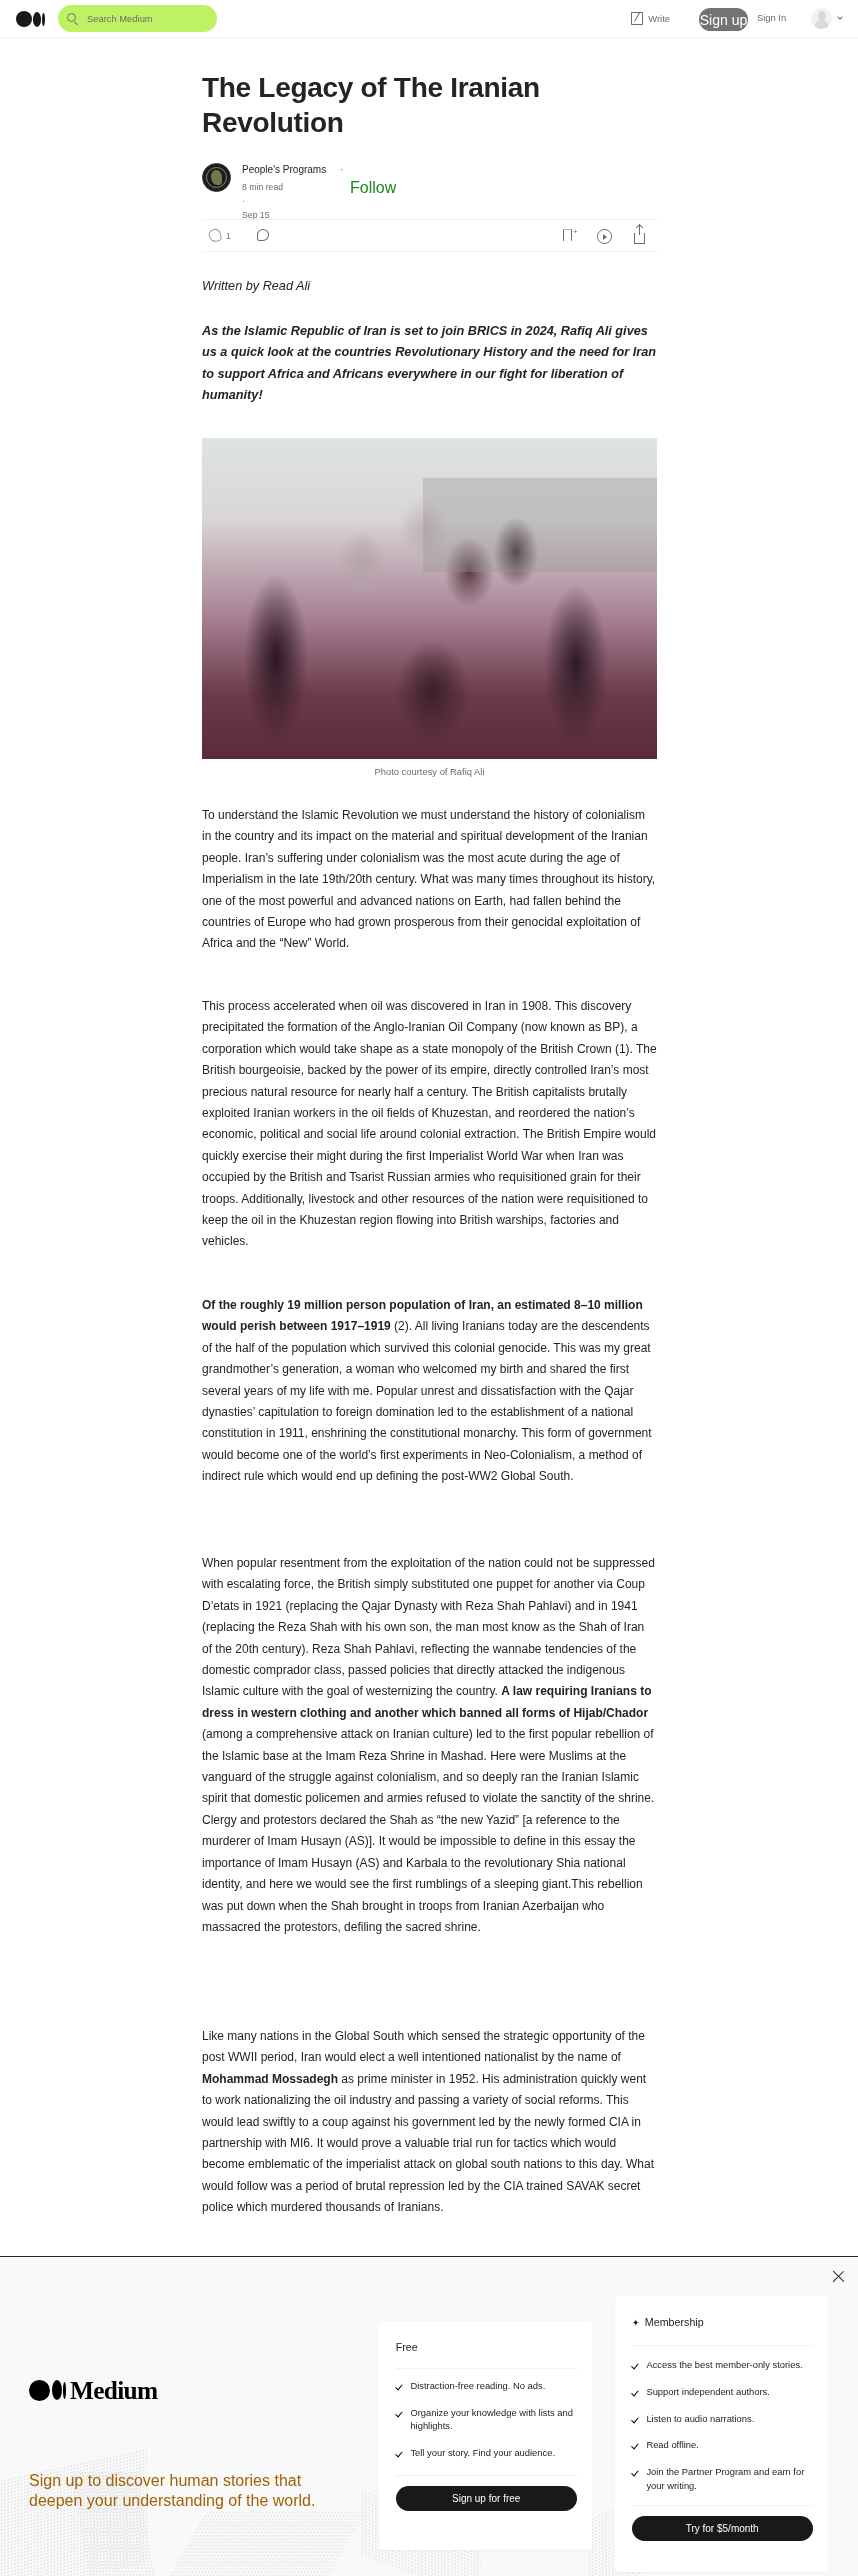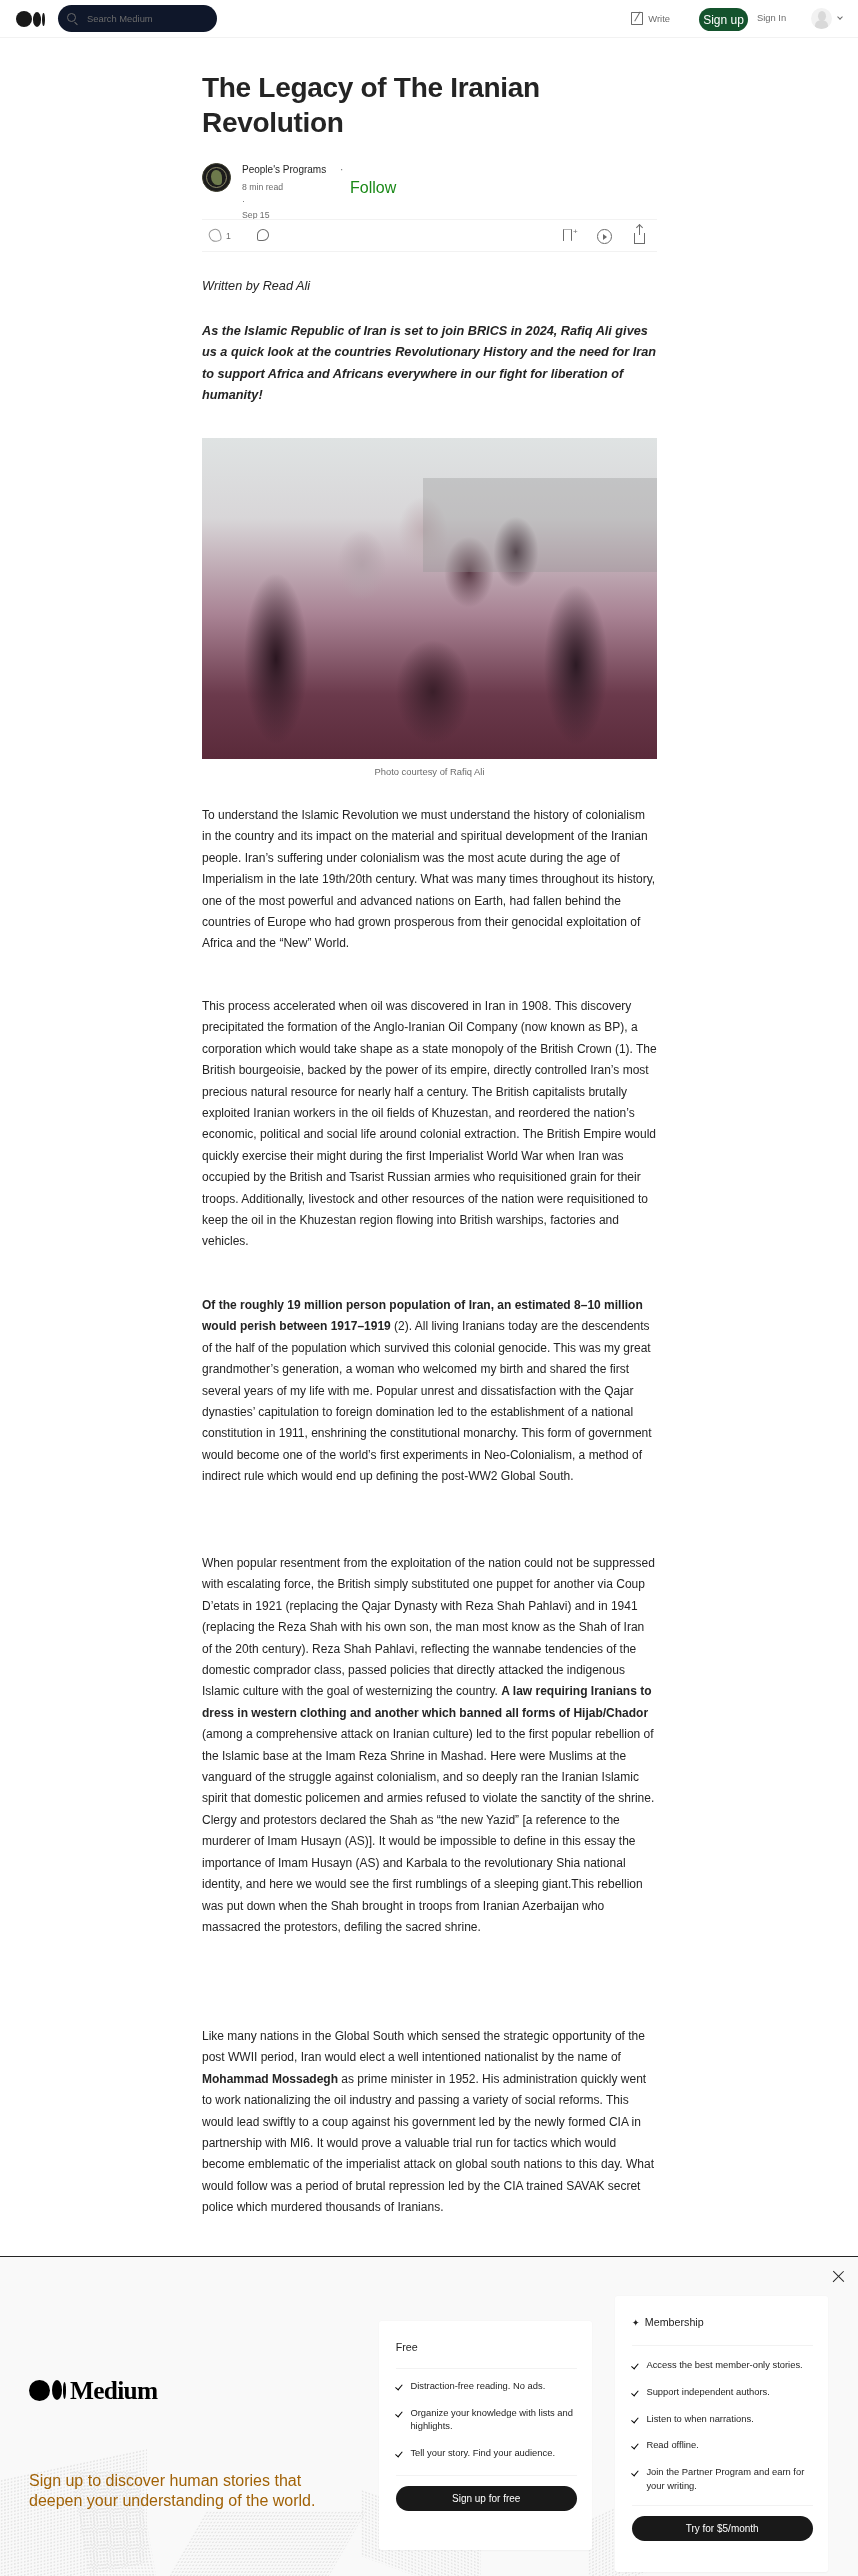--- a/index.html
+++ b/index.html
@@ -6,29 +6,29 @@
   html, body { width: 859px; height: 2576px; background: #fff; overflow: hidden; }
   body { font-family: "Liberation Sans", "DejaVu Sans", sans-serif; color: #242424; position: relative; }
 
   
   .topbar { position: absolute; left: 0; top: 0; width: 859px; height: 38px; border-bottom: 0.7px solid #f2f2f2; background: #fff; }
   .logo { position: absolute; left: 16px; top: 11.4px; height: 16px; width: 31px; }
   .logo span { position: absolute; background: #191919; border-radius: 50%; }
   .logo .d1 { left: 0; top: 0; width: 16px; height: 16px; }
   .logo .d2 { left: 16.7px; top: 0.7px; width: 8px; height: 14.7px; }
   .logo .d3 { left: 26px; top: 1.3px; width: 2.7px; height: 13.4px; }
-  .search { position: absolute; left: 58px; top: 5.3px; width: 159px; height: 27px; background: #0f172a; border-radius: 13.4px; }
+  .search { position: absolute; left: 58px; top: 5.3px; width: 159px; height: 27px; background: #bef264; border-radius: 13.4px; }
   .search .s-icon { position: absolute; left: 8.7px; top: 7.4px; width: 9.4px; height: 9.4px; border: 1px solid #6b6b6b; border-radius: 50%; }
   .search .s-icon::after { content: ""; position: absolute; right: -3.3px; bottom: -2.7px; width: 4px; height: 1px; background: #6b6b6b; transform: rotate(45deg); }
   .search input { position: absolute; left: 29px; top: 6.7px; width: 120px; height: 13.4px; border: 0; outline: 0; background: transparent; font-size: 9.4px; color: #6b6b6b; font-family: "Liberation Sans", sans-serif; }
   .search input::placeholder { color: #6b6b6b; }
   .write { position: absolute; left: 631px; top: 10px; height: 17.4px; display: flex; align-items: center; gap: 5.3px; color: #6b6b6b; font-size: 9.4px; text-decoration: none; }
   .write .pen { width: 12px; height: 13.4px; border: 0.8px solid #6b6b6b; border-radius: 0.7px; position: relative; }
   .write .pen::after { content: ""; position: absolute; left: 4.7px; top: -2px; width: 1.3px; height: 10.7px; background: #6b6b6b; transform: rotate(30deg); }
-  .signup-top { position: absolute; left: 699px; top: 8px; width: 49px; height: 23px; border-radius: 11.4px; background: #14532d; color: #fff; font-size: 12px; border: 0; display: flex; align-items: center; justify-content: center; font-family: "Liberation Sans", sans-serif; }
+  .signup-top { position: absolute; left: 699px; top: 8px; width: 49px; height: 23px; border-radius: 11.4px; background: #737373; color: #fff; font-size: 14px; border: 0; display: flex; align-items: center; justify-content: center; font-family: "Liberation Sans", sans-serif; }
   .signin-top { position: absolute; left: 757px; top: 12px; font-size: 9.4px; color: #6b6b6b; text-decoration: none; }
   .avatar-top { position: absolute; left: 811px; top: 8px; width: 21.4px; height: 21.4px; border-radius: 50%; background: #f2f2f2; overflow: hidden; }
   .avatar-top .head { position: absolute; left: 6.7px; top: 2.7px; width: 8px; height: 10.7px; background: #d9d9d9; border-radius: 50% 50% 45% 45%; }
   .avatar-top .body { position: absolute; left: 4px; top: 12px; width: 13.4px; height: 10.7px; background: #d9d9d9; border-radius: 50% 50% 0 0; }
   .chev { position: absolute; left: 838px; top: 14.7px; width: 4px; height: 4px; border-right: 0.8px solid #6b6b6b; border-bottom: 0.8px solid #6b6b6b; transform: rotate(45deg); }
 
   
   .article { position: absolute; left: 202px; top: 0; width: 455px; }
   .title { position: absolute; left: 0; top: 70px; width: 455px; font-size: 28px; line-height: 35px; font-weight: 700; color: #242424; letter-spacing: -0.3px; }
   .byline { position: absolute; left: 0; top: 163px; width: 455px; height: 32px; }
@@ -229,21 +229,21 @@
 
   <div class="card card-mem">
     <div class="head">
       <span class="star">✦</span>
       <span>Membership</span>
     </div>
     <div class="hr" style="top:49px"></div>
     <ul style="top:62px">
       <li><span class="chk"></span><span>Access the best member-only stories.</span></li>
       <li><span class="chk"></span><span>Support independent authors.</span></li>
-      <li><span class="chk"></span><span>Listen to when narrations.</span></li>
+      <li><span class="chk"></span><span>Listen to audio narrations.</span></li>
       <li><span class="chk"></span><span>Read offline.</span></li>
       <li><span class="chk"></span><span>Join the Partner Program and earn for your writing.</span></li>
     </ul>
     <div class="hr" style="top:209px"></div>
     <button class="btn" style="top:220px">Try for $5/month</button>
   </div>
 </section>
 
 
 </body></html>

